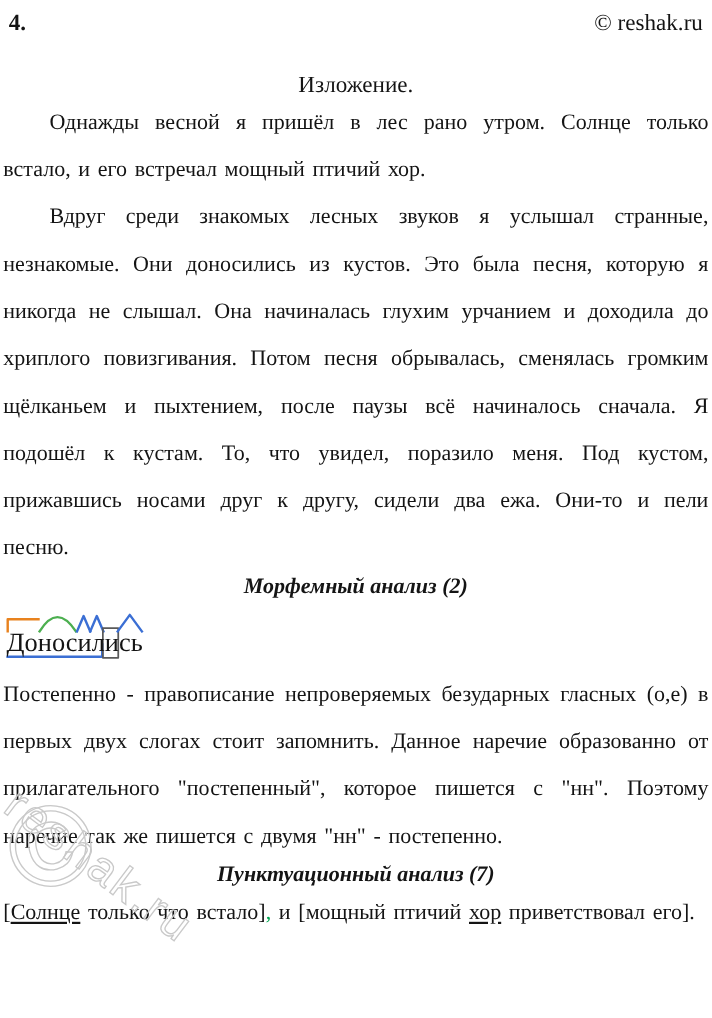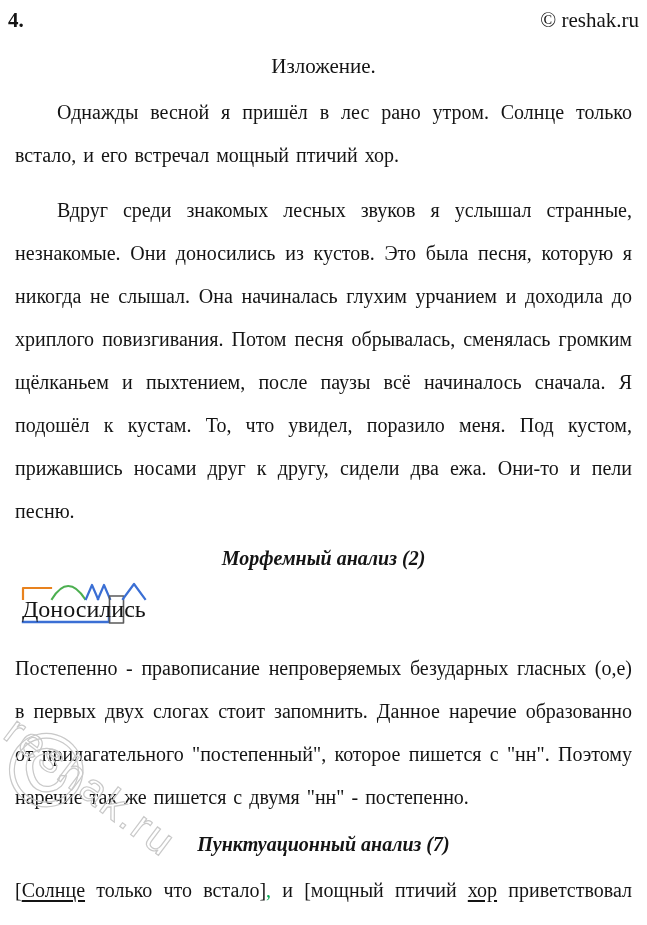--- a/index.html
+++ b/index.html
@@ -4,34 +4,34 @@
 <style>
   html,body{margin:0;padding:0;background:#ffffff;}
   body{
     width:647px;height:925px;position:relative;overflow:hidden;
     font-family:"Liberation Serif","DejaVu Serif",serif;
     color:#141414;
   }
   .page{position:relative;z-index:1;padding:8px 3px 0 3px;}
   .doc-header{display:flex;justify-content:space-between;align-items:flex-start;padding:0 5px;font-size:21px;line-height:24px;}
   .exercise-num{font-weight:bold;}
-  .doc-title{text-align:center;font-size:21px;font-weight:normal;margin:22px 0 0 0;}
+  .doc-title{text-align:center;font-size:21px;font-weight:normal;margin:33px 0 0 0;}
   p.body{
-    font-size:20px;line-height:43px;text-align:justify;margin:12px;
+    font-size:20px;line-height:43px;text-align:justify;margin:0;
     word-spacing:2px;
   }
   p.indent{text-indent:42px;}
   .para1{margin-top:21px;}
   h2.section-heading{
     text-align:center;font-size:20px;font-weight:bold;margin:0;line-height:26px;font-style:italic;
   }
   .h-morpheme{margin-top:34px;}
   .h-ortho{margin-top:14px;}
   .h-punct{margin-top:22px;}
-  .morpheme-block{margin:8px 0 0 16px;height:56px;}
+  .morpheme-block{margin:8px 0 0 0;height:56px;}
   .morpheme-block svg{display:block;}
   .morpheme-block text{
     font-family:"Liberation Serif","DejaVu Serif",serif;font-size:24px;fill:#141414;
   }
   .mk{fill:none;stroke-width:2.2px;stroke-linejoin:round;stroke-linecap:square;}
   .mk-prefix{stroke:var(--morpheme-prefix,#e8821e);}
   .mk-root{stroke:var(--morpheme-root,#4caf50);}
   .mk-suffix{stroke:var(--morpheme-suffix,#3b6fd4);}
   .mk-stem{stroke:var(--morpheme-suffix,#3b6fd4);stroke-width:2.4px;}
   .mk-ending{stroke:var(--morpheme-ending,#5a5a5a);stroke-width:1.6px;}

